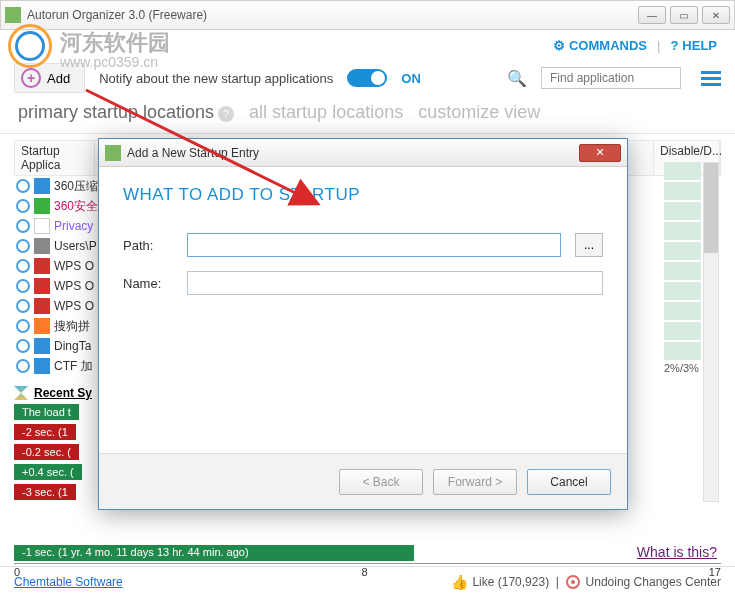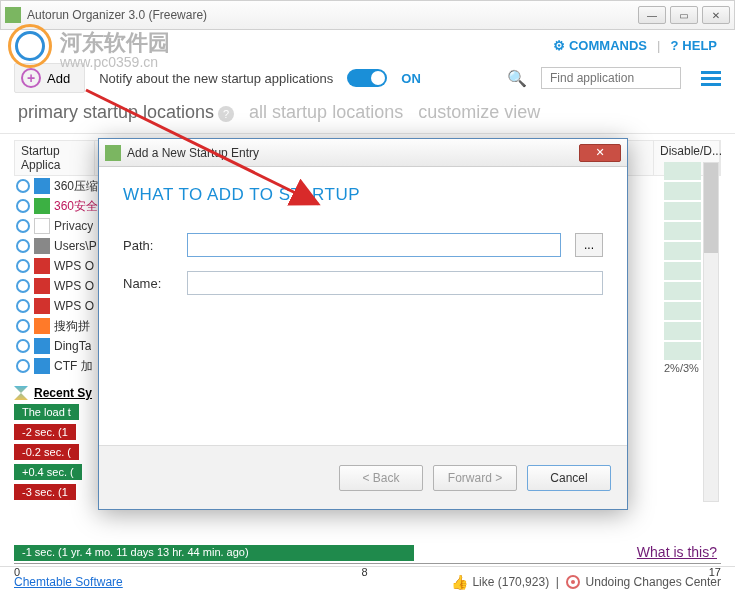--- a/index.html
+++ b/index.html
@@ -83,21 +83,21 @@
 .dlg-title { height:28px; background:linear-gradient(#fdfdfd,#eaeaea); border-bottom:1px solid #cfcfcf; display:flex; align-items:center; padding:0 6px; font-size:12px; }
 .dlg-title .di { width:16px; height:16px; background:#7bb661; margin-right:6px; }
 .dlg-title .dt { flex:1; color:#333; }
 .dlg-close { width:42px; height:18px; background:#c94f44; border:1px solid #a03a30; border-radius:2px; color:#fff; font-size:11px; display:flex; align-items:center; justify-content:center; }
 .dlg-body { padding:18px 24px; font-size:13px; color:#333; }
 .dlg-h { color:#1a8fd8; font-size:17px; letter-spacing:.5px; margin-bottom:28px; font-weight:400; }
 .frow { display:flex; align-items:center; gap:14px; margin-bottom:14px; }
 .frow label { width:50px; color:#333; }
 .frow input { flex:1; border:1px solid #b8c4d0; padding:4px 6px; font-size:12px; height:24px; }
 .browse { width:28px; height:24px; border:1px solid #b8b8b8; background:#f4f4f4; font-size:12px; }
-.dlg-foot { position:absolute; bottom:0; left:0; right:0; height:64px; background:#f2f2f2; border-top:1px solid #ddd; display:flex; align-items:center; justify-content:flex-end; gap:10px; padding:0 16px; }
+.dlg-foot { position:absolute; bottom:0; left:0; right:0; height:56px; background:#f2f2f2; border-top:1px solid #ddd; display:flex; align-items:center; justify-content:flex-end; gap:10px; padding:0 16px; }
 .dbtn { min-width:84px; height:26px; border:1px solid #b3b3b3; background:linear-gradient(#fdfdfd,#ececec); font-size:12px; color:#333; border-radius:2px; }
 .dbtn:disabled { color:#9a9a9a; }
 .dbtn.primary { border-color:#6fa8dc; }
 
 
 .arrow { position:absolute; left:82px; top:86px; z-index:60; pointer-events:none; }
 .arrow svg { overflow:visible; }
 </style>
 </head>
 <body>
@@ -168,21 +168,21 @@
         <span class="nm" style="color:#333">360压缩</span>
       </div>
       <div class="row">
         <span class="clock"></span>
         <span class="ic sq-g"></span>
         <span class="nm" style="color:#be185d">360安全</span>
       </div>
       <div class="row">
         <span class="clock"></span>
         <span class="ic sq-w"></span>
-        <span class="nm" style="color:#404040">Privacy</span>
+        <span class="nm" style="color:#8b5cf6">Privacy</span>
       </div>
       <div class="row">
         <span class="clock"></span>
         <span class="ic sq-gr"></span>
         <span class="nm" style="color:#333">Users\P</span>
       </div>
       <div class="row">
         <span class="clock"></span>
         <span class="ic sq-r"></span>
         <span class="nm" style="color:#333">WPS O</span>

